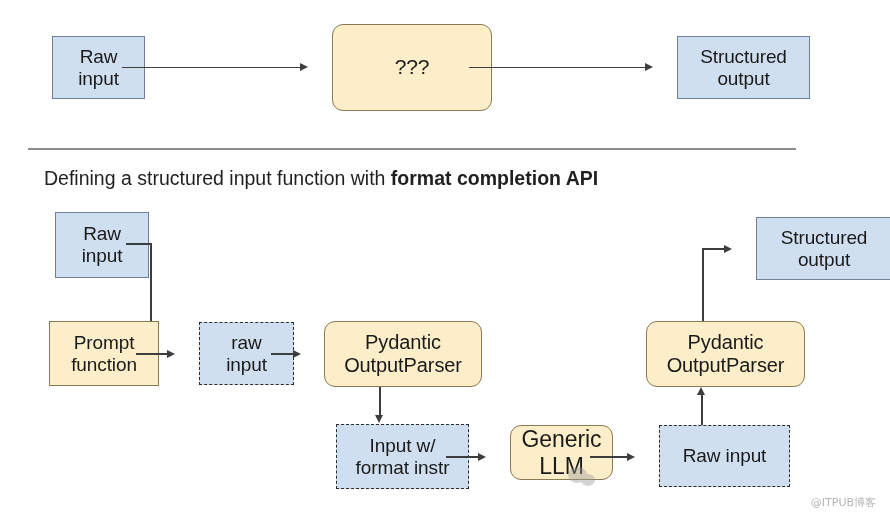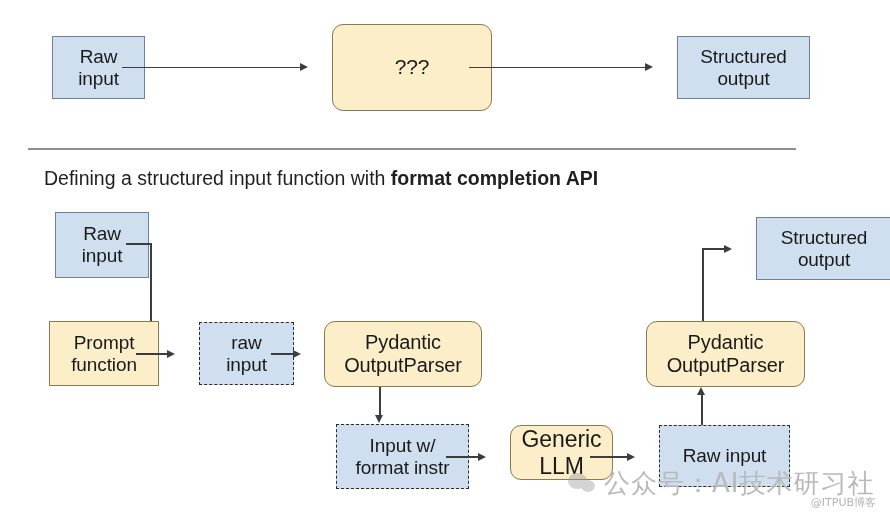--- a/index.html
+++ b/index.html
@@ -206,17 +206,16 @@
   <div class="arrow right" style="left:724px; top:244.5px;"></div>
 
   <div class="node blue" style="left:733px; top:217px; width:136px; height:63px; font-size:19px;">Structured
 output</div>
 
   <div id="watermark">
     <div id="wm-logo">
       <div class="b1"></div>
         <div class="b2"></div>
     </div>
-    <div id="wm-text">公众号：AI技术研习社</div>
   </div>
   <div id="wm-sub">@ITPUB博客</div>
 
 </div>
 
 </body></html>

